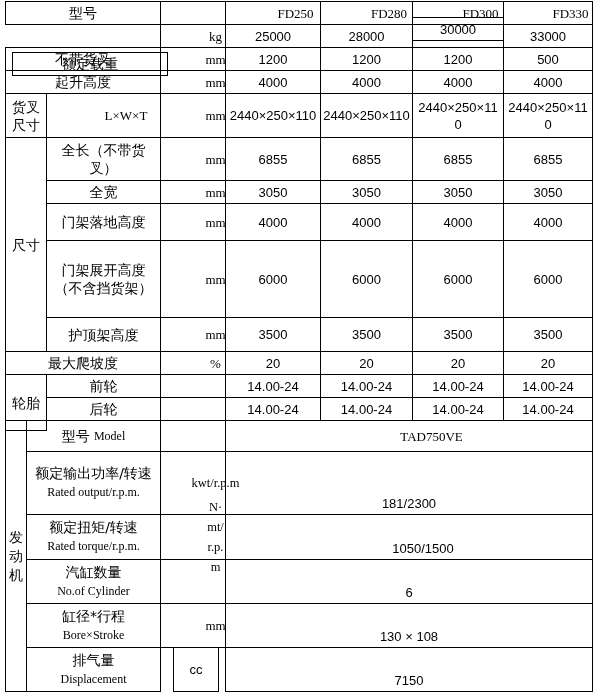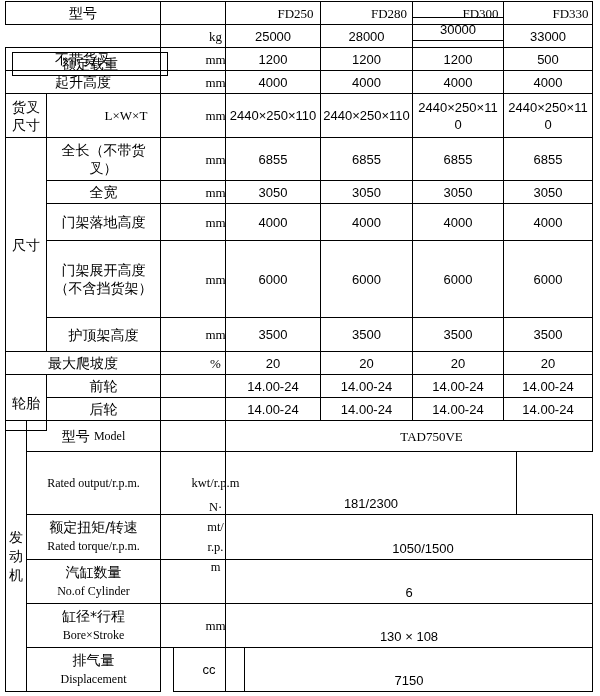--- a/index.html
+++ b/index.html
@@ -134,24 +134,25 @@
 
 <div class="c" style="left:27px;top:421px;width:135px;height:32px;">
   <span class="cn">型号</span>
     <span>&nbsp;</span>
     <span class="en">Model</span>
 </div>
 <div class="c ser" style="left:161px;top:421px;width:66px;height:32px;"></div>
 <div class="c ser" style="left:226px;top:421px;width:368px;height:32px;">TAD750VE</div>
 
 <div class="c col" style="left:27px;top:452px;width:135px;height:64px;">
+  <span class="cn" style="width:125px;word-break:break-all;">额定输出功率/转速</span>
   <span class="en">Rated output/r.p.m.</span>
 </div>
 <div class="c ser" style="left:161px;top:452px;width:66px;height:64px;font-size:12.5px;">kwt/r.p.m</div>
-<div class="c num bottom" style="left:226px;top:452px;width:292px;height:64px;">181/2300</div>
+<div class="c num bottom" style="left:226px;top:452px;width:368px;height:64px;">181/2300</div>
 
 <div class="c col" style="left:27px;top:515px;width:135px;height:46px;">
   <span class="cn">额定扭矩/转速</span>
   <span class="en">Rated torque/r.p.m.</span>
 </div>
 <div class="c ser" style="left:161px;top:515px;width:66px;height:46px;font-size:12.5px;">
     <span style="width:58px;word-break:break-all;line-height:20px;">N·mt/r.p.m</span>
   </div>
 <div class="c num bottom" style="left:226px;top:515px;width:368px;height:46px;padding-left:28px;">1050/1500</div>
 
@@ -166,14 +167,14 @@
   <span class="cn">缸径*行程</span>
   <span class="en">Bore×Stroke</span>
 </div>
 <div class="c ser" style="left:161px;top:604px;width:66px;height:45px;">mm</div>
 <div class="c num bottom" style="left:226px;top:604px;width:368px;height:45px;">130 × 108</div>
 
 <div class="c col" style="left:27px;top:648px;width:135px;height:45px;">
   <span class="cn">排气量</span>
   <span class="en">Displacement</span>
 </div>
-<div class="c num" style="left:161px;top:648px;width:72px;height:45px;margin-left:12px;">cc</div>
+<div class="c num" style="left:161px;top:648px;width:46px;height:45px;margin-left:12px;">cc</div>
 <div class="c num bottom" style="left:226px;top:648px;width:368px;height:45px;">7150</div>
 
 </body></html>

